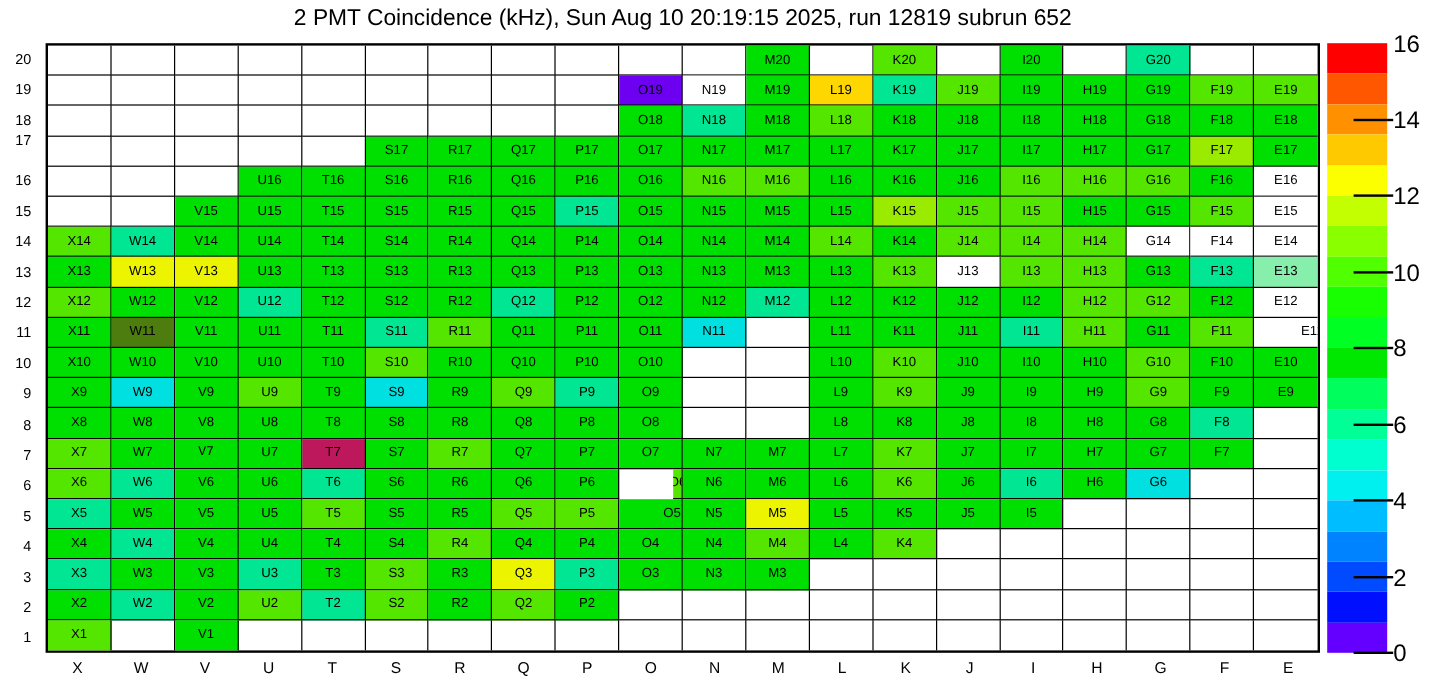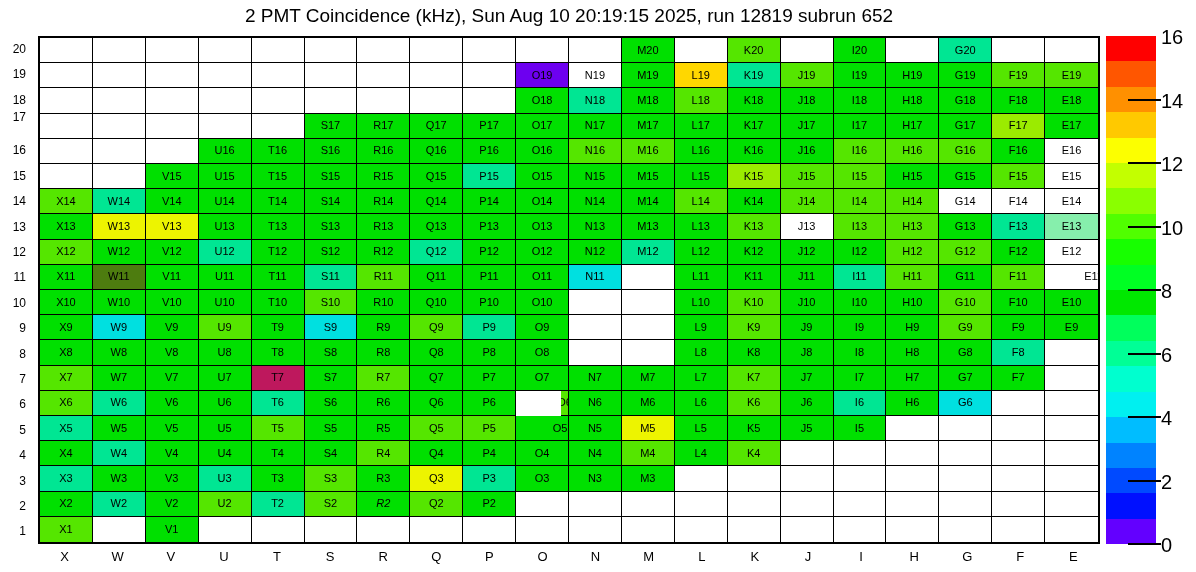--- a/index.html
+++ b/index.html
@@ -329,21 +329,21 @@
     <div class="cell" style="background: rgb(0, 224, 0);">L8</div>
     <div class="cell" style="background: rgb(0, 224, 0);">K8</div>
     <div class="cell" style="background: rgb(0, 224, 0);">J8</div>
     <div class="cell" style="background: rgb(0, 224, 0);">I8</div>
     <div class="cell" style="background: rgb(0, 224, 0);">H8</div>
     <div class="cell" style="background: rgb(0, 224, 0);">G8</div>
     <div class="cell" style="background: rgb(0, 230, 147);">F8</div>
     <div class="cell"></div>
     <div class="cell" style="background: rgb(85, 230, 0);">X7</div>
     <div class="cell" style="background: rgb(0, 224, 0);">W7</div>
-    <div class="cell" style="background: rgb(0, 224, 0);">V7</div>
+    <div class="cell" style="background: rgb(0, 224, 0); font-family: Liberation Mono, monospace;">V7</div>
     <div class="cell" style="background: rgb(0, 224, 0);">U7</div>
     <div class="cell" style="background: #be185d;">T7</div>
     <div class="cell" style="background: rgb(0, 224, 0);">S7</div>
     <div class="cell" style="background: rgb(85, 230, 0);">R7</div>
     <div class="cell" style="background: rgb(0, 224, 0);">Q7</div>
     <div class="cell" style="background: rgb(0, 224, 0);">P7</div>
     <div class="cell" style="background: rgb(0, 224, 0);">O7</div>
     <div class="cell" style="background: rgb(0, 224, 0);">N7</div>
     <div class="cell" style="background: rgb(0, 224, 0);">M7</div>
     <div class="cell" style="background: rgb(0, 224, 0);">L7</div>
@@ -433,21 +433,21 @@
     <div class="cell"></div>
     <div class="cell"></div>
     <div class="cell"></div>
     <div class="cell"></div>
     <div class="cell" style="background: rgb(0, 224, 0);">X2</div>
     <div class="cell" style="background: rgb(0, 230, 147);">W2</div>
     <div class="cell" style="background: rgb(0, 224, 0);">V2</div>
     <div class="cell" style="background: rgb(85, 230, 0);">U2</div>
     <div class="cell" style="background: rgb(0, 230, 147);">T2</div>
     <div class="cell" style="background: rgb(85, 230, 0);">S2</div>
-    <div class="cell" style="background: rgb(0, 224, 0); font-style: italic;">R2</div>
+    <div class="cell" style="background: rgb(0, 224, 0);">R2</div>
     <div class="cell" style="background: rgb(85, 230, 0);">Q2</div>
     <div class="cell" style="background: rgb(0, 224, 0);">P2</div>
     <div class="cell"></div>
     <div class="cell"></div>
     <div class="cell"></div>
     <div class="cell"></div>
     <div class="cell"></div>
     <div class="cell"></div>
     <div class="cell"></div>
     <div class="cell"></div>

